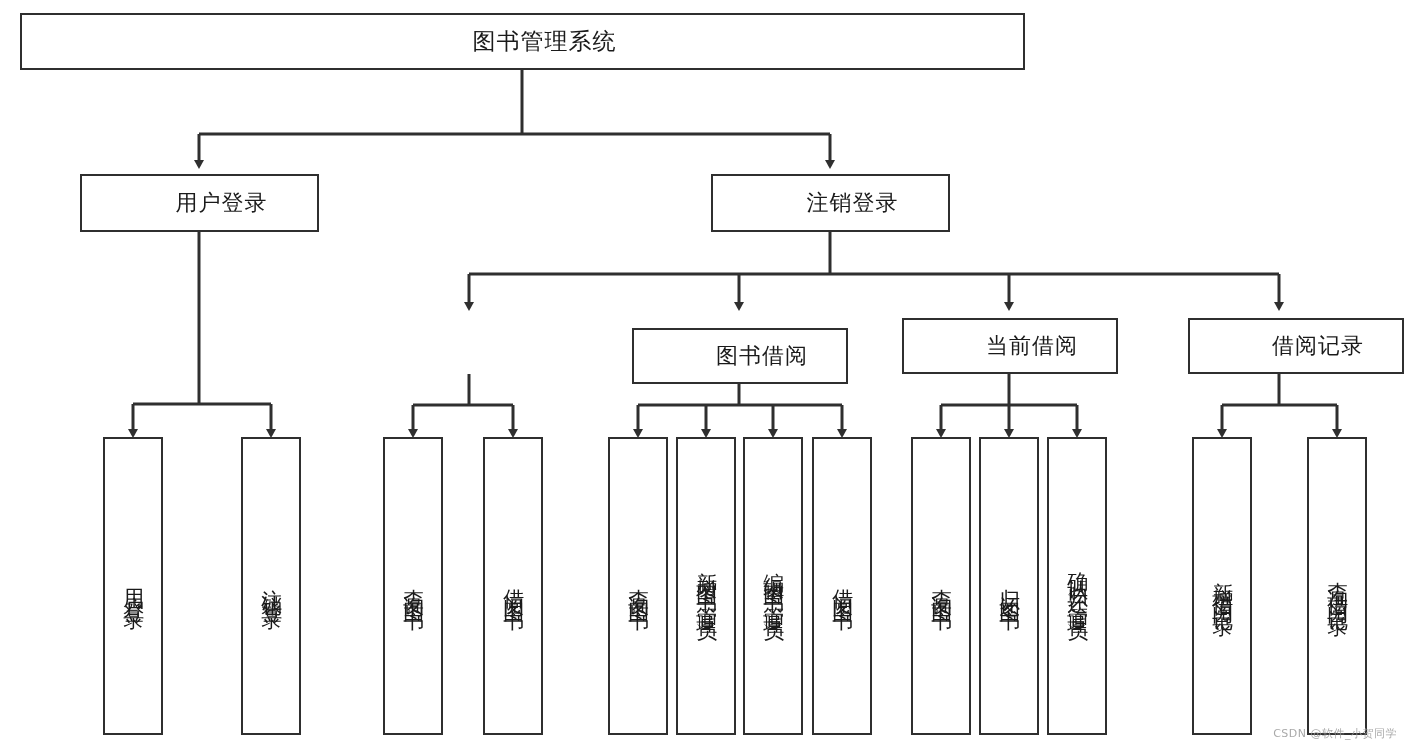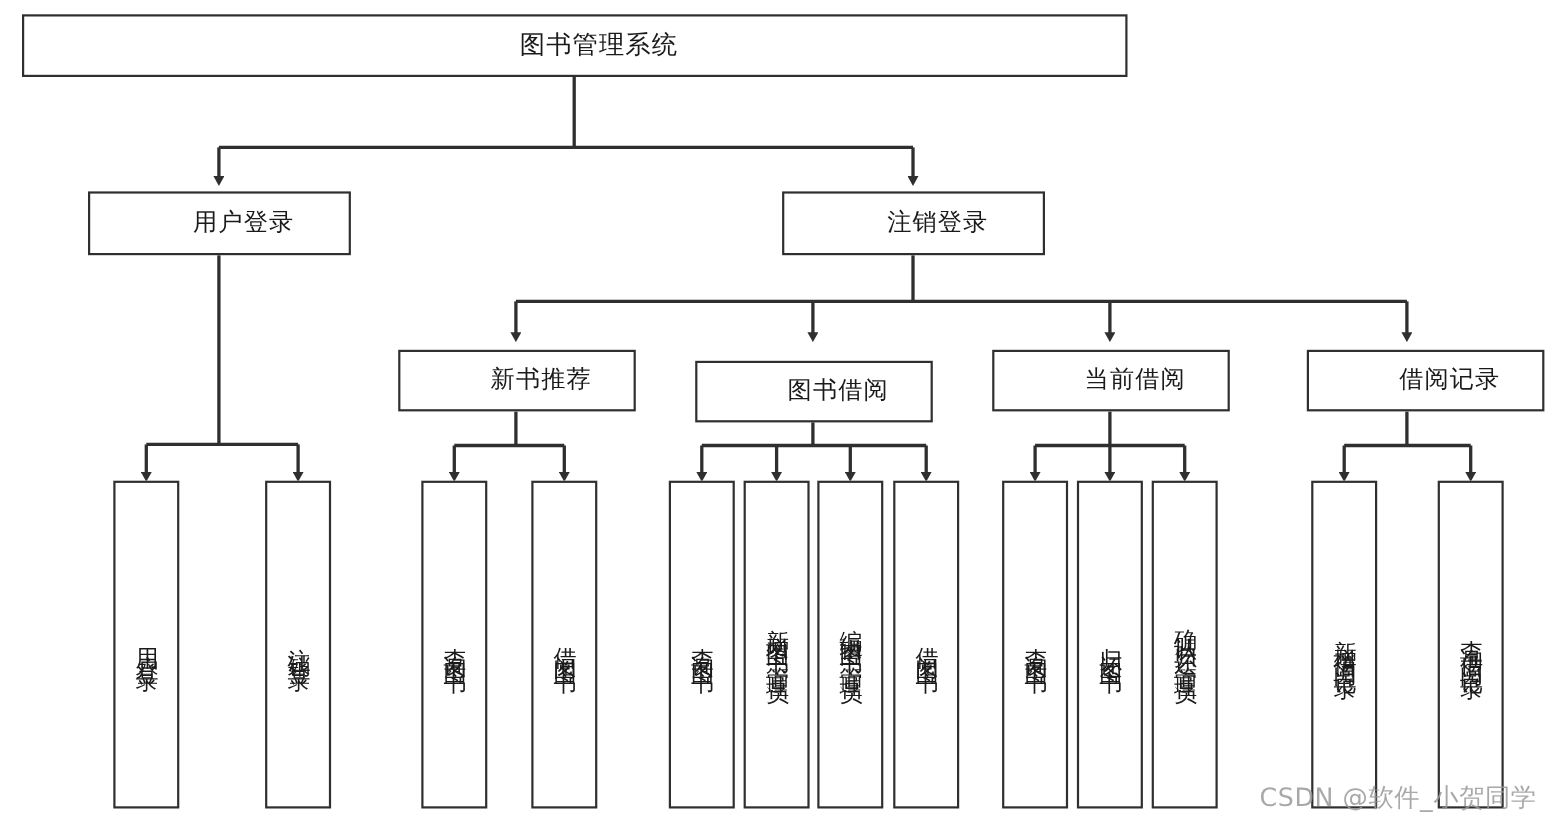--- a/index.html
+++ b/index.html
@@ -55,21 +55,21 @@
   .node-v .vtext {
     writing-mode: vertical-rl;
     text-orientation: upright;
     display: block;
     max-height: 100%;
   }
   .watermark {
     position: absolute;
     right: 8px;
     bottom: 6px;
-    font-size: 23px;
+    font-size: 11px;
     color: #9a9a9a;
     white-space: nowrap;
     letter-spacing: 0.5px;
     opacity: 0.85;
   }
 </style>
 </head>
 <body>
 
 <div id="canvas">
@@ -128,23 +128,20 @@
     <span>图书管理系统</span>
   </div>
 
   <div class="node node-h" style="left:80px; top:174px; width:239px; height:58px;">
     <span>用户登录</span>
   </div>
   <div class="node node-h" style="left:711px; top:174px; width:239px; height:58px;">
     <span>注销登录</span>
   </div>
 
-  <div class="node node-h" style="left:362px; top:318px; width:216px; height:56px;">
-    <span>新书推荐</span>
-  </div>
   <div class="node node-h" style="left:632px; top:328px; width:216px; height:56px;">
     <span>图书借阅</span>
   </div>
   <div class="node node-h" style="left:902px; top:318px; width:216px; height:56px;">
     <span>当前借阅</span>
   </div>
   <div class="node node-h" style="left:1172px; top:318px; width:216px; height:56px;margin-left:16px;">
     <span>借阅记录</span>
   </div>
 

